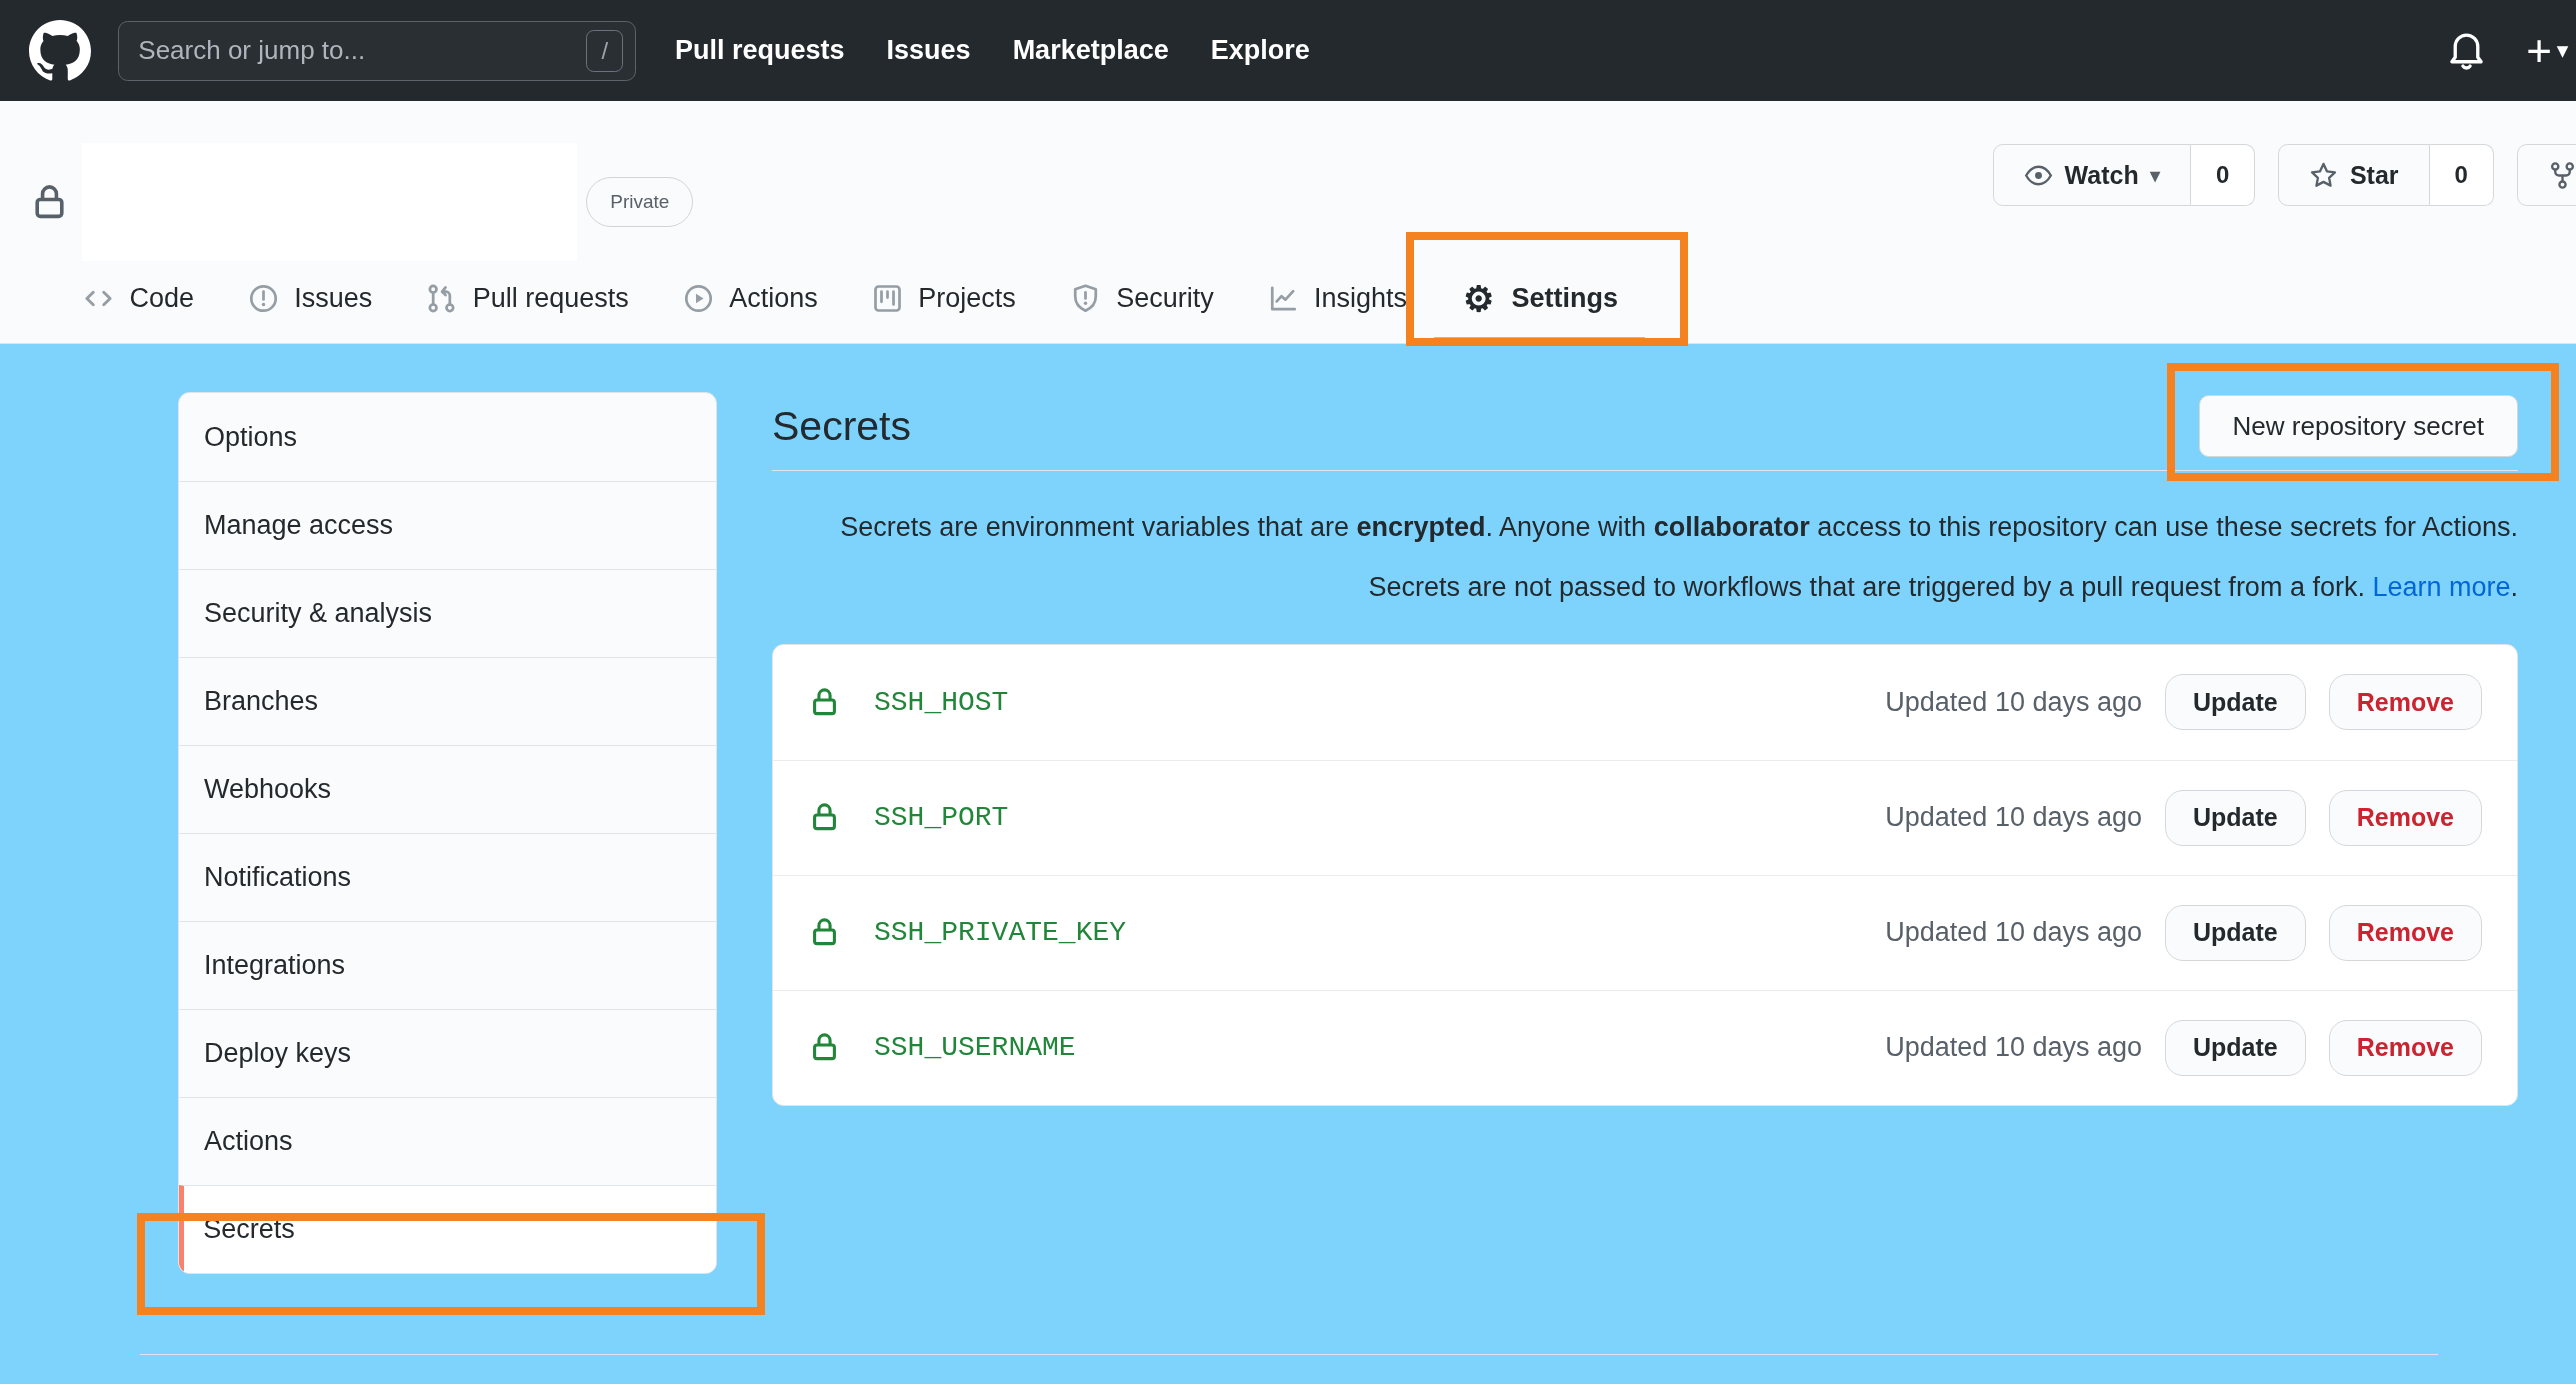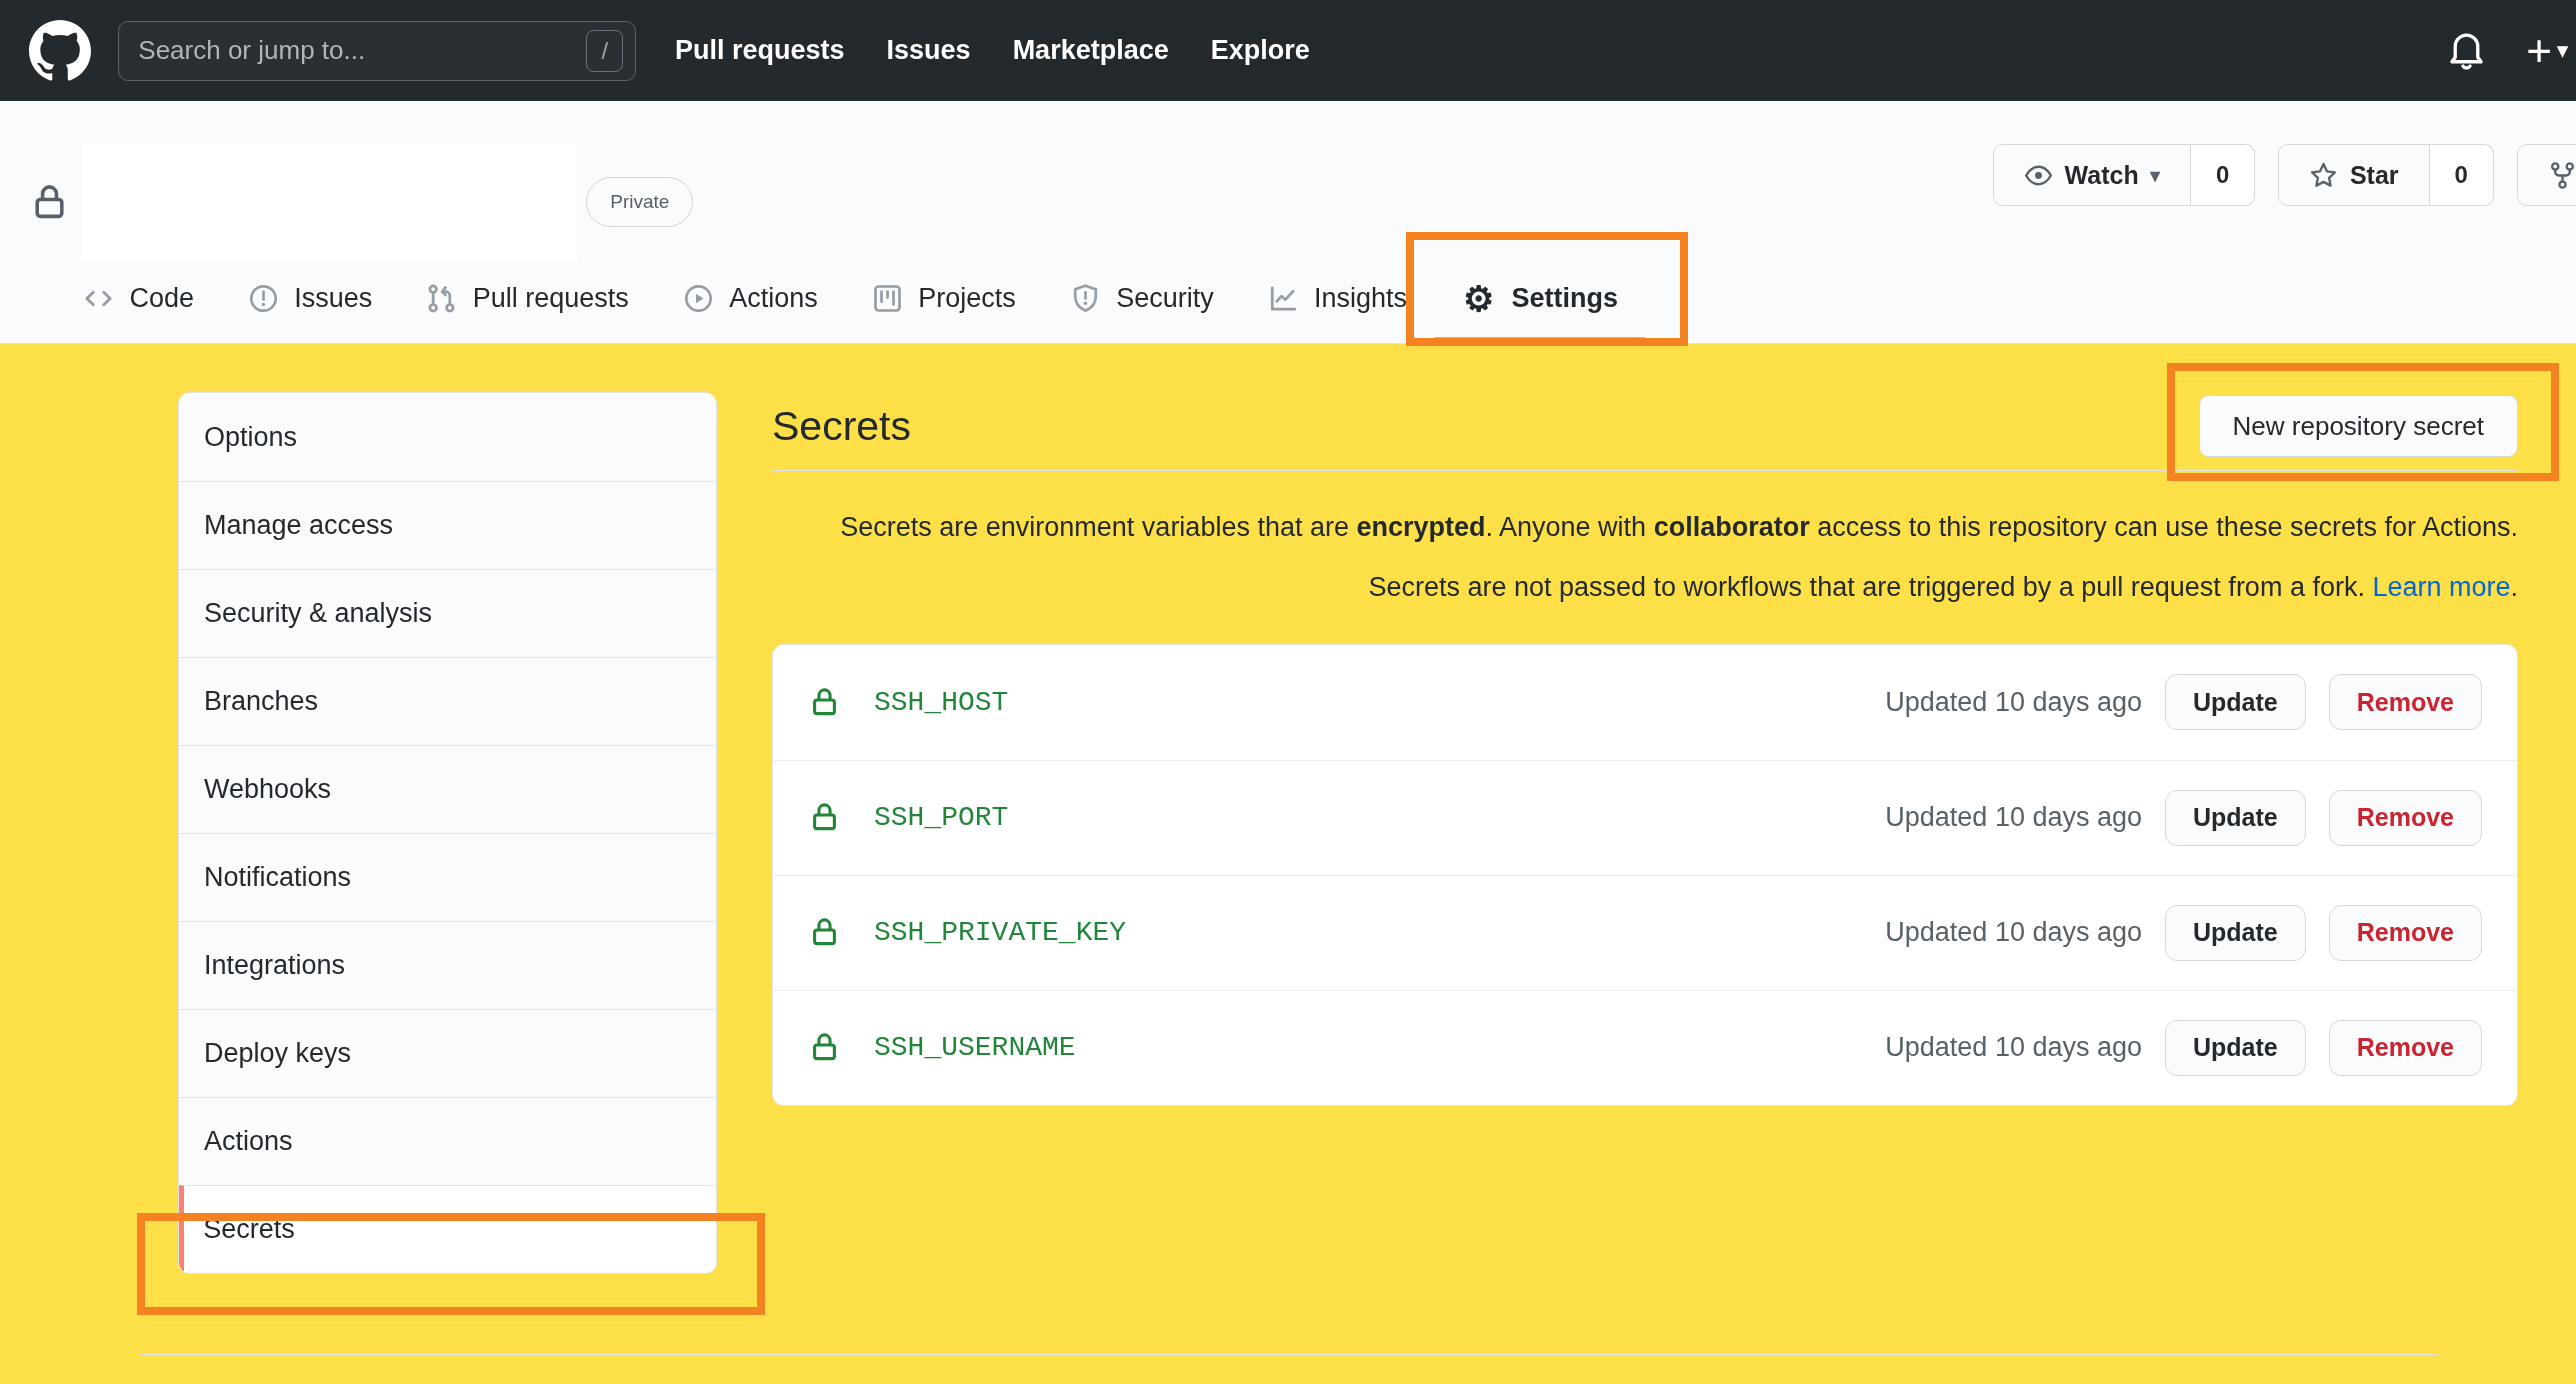--- a/index.html
+++ b/index.html
@@ -1,17 +1,17 @@
 <!DOCTYPE html>
 <html><head>
 <meta charset="utf-8">
 <style>
   * { margin:0; padding:0; box-sizing:border-box; }
   html,body { width:2576px; height:1385px; font-family:"Liberation Sans",sans-serif; background:#fff; }
-  #page { position:relative; width:2576px; height:1385px; overflow:hidden; background:#fde047; }
+  #page { position:relative; width:2576px; height:1385px; overflow:hidden; background:#7dd3fc; }
 
   
   .app-header { position:absolute; top:0; left:0; width:2576px; height:101px; background:#24292e;
                 display:flex; align-items:center; padding-left:29px; color:#fff; }
   .gh-logo { width:62px; height:62px; fill:#fff; flex:none; cursor:pointer; }
   .searchbox { width:518px; height:60px; margin-left:27px; border:1.9px solid #5a626b; border-radius:9.7px;
                display:flex; align-items:center; padding:0 11.6px 0 19.3px; background:rgba(255,255,255,0.03); }
   .searchbox input { flex:1; min-width:0; background:transparent; border:none; outline:none;
                      color:#e1e4e8; font-size:26px; font-family:"Liberation Sans",sans-serif; }
   .searchbox input::placeholder { color:#aeb5bc; opacity:1; }
@@ -70,21 +70,21 @@
   .desc b { font-weight:700; }
   .desc2 { margin-top:21px; }
   .desc a { color:#0366d6; text-decoration:none; cursor:pointer; }
 
   .secret-list { margin-top:37px; border:1.9px solid #e1e4e8; border-radius:11.6px; background:#fff; }
   .secret-row { height:115px; display:flex; align-items:center; padding:0 35px; border-top:1px solid #eaecef; }
   .secret-row:first-child { border-top:none; }
   .slock { width:33px; height:33px; color:#22863a; flex:none; }
   .sname { margin-left:33px; font-family:"Liberation Mono","DejaVu Sans Mono",monospace; font-size:28px; color:#22863a; }
   .updated { margin-left:auto; font-size:27px; color:#586069; white-space:nowrap; }
-  .row-btn { margin-left:23px; height:56px; padding:0 27px; border:1.9px solid #d5d8db; border-radius:12px;
+  .row-btn { margin-left:23px; height:56px; padding:0 27px; border:1.9px solid #d5d8db; border-radius:18px;
              background:#fafbfc; font-size:25px; font-weight:700; cursor:pointer; display:flex; align-items:center; }
   .row-btn.update { color:#24292e; }
   .row-btn.remove { color:#cb2431; }
 
   .footer-divider { position:absolute; top:1354px; left:140px; width:2298px; border-top:1.9px solid #e1e4e8; }
 
   
   .ann { position:absolute; border:8.7px solid #f58220; pointer-events:none; }
   .ann-settings   { left:1406px; top:232px;  width:282px; height:114px; }
   .ann-newsecret  { left:2167px; top:363px;  width:392px; height:118px; }

